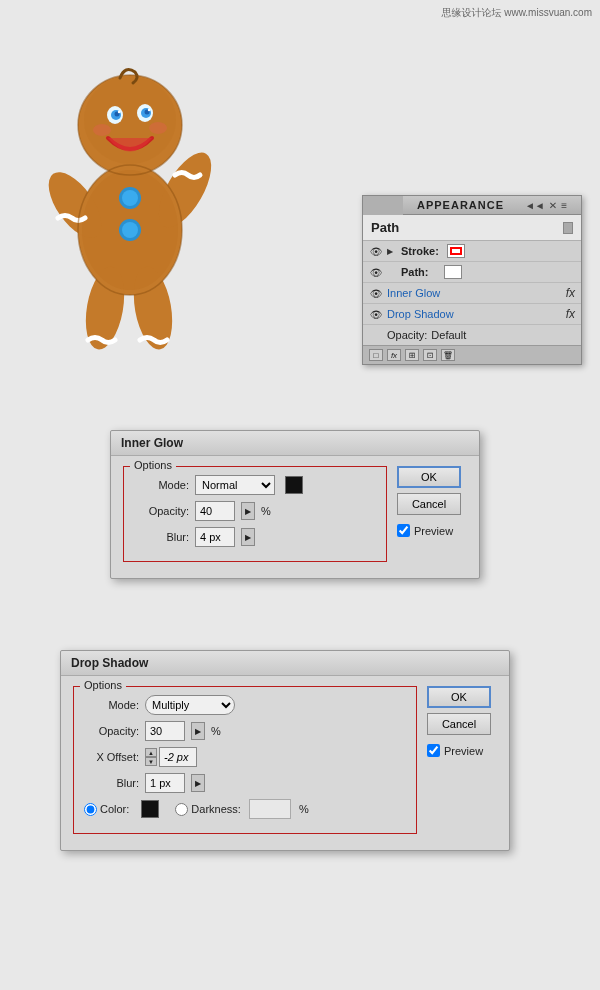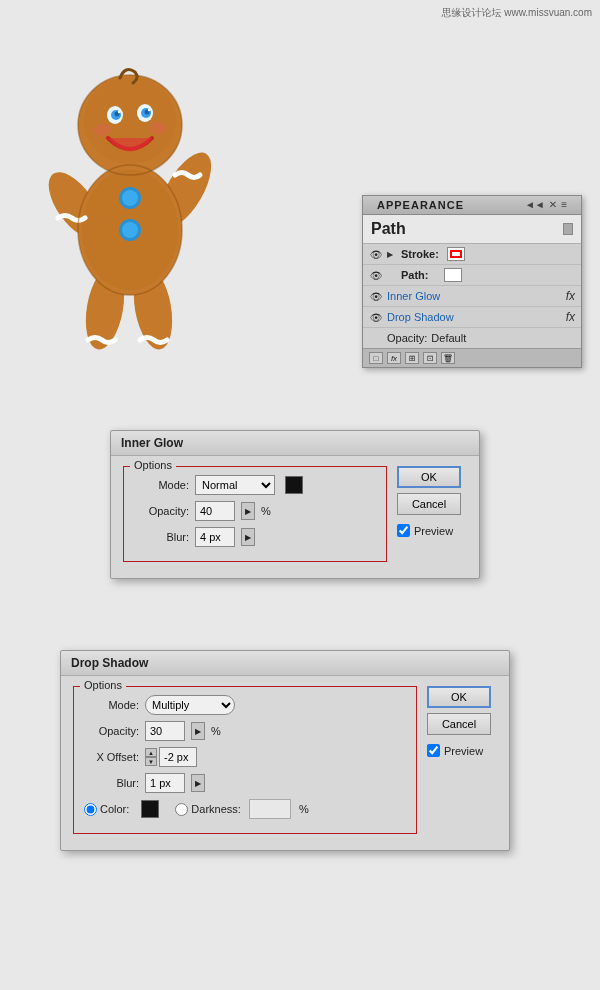--- a/index.html
+++ b/index.html
@@ -46,21 +46,23 @@
       background: #b0b0b0;
       border: 1px solid #888;
       box-shadow: 2px 2px 6px rgba(0,0,0,0.3);
     }
 
     .panel-titlebar {
       background: linear-gradient(to bottom, #c8c8c8, #b0b0b0);
       padding: 3px 14px;
       display: flex;
       justify-content: space-between;
+      align-items: center;
       border-bottom: 1px solid #888;
+      margin-left: 40px;
     }
 
     .panel-title {
       font-size: 11px;
       font-weight: bold;
       color: #222;
       letter-spacing: 1px;
     }
 
     .panel-controls {
@@ -71,21 +73,21 @@
     }
 
     .panel-body {
       background: #d4d4d4;
       padding: 0;
     }
 
     .panel-path-row {
       background: #e8e8e8;
       padding: 5px 8px;
-      font-size: 16px;
+      font-size: 13px;
       font-weight: bold;
       border-bottom: 1px solid #b0b0b0;
       display: flex;
       align-items: center;
     }
 
     .panel-row {
       display: flex;
       align-items: center;
       padding: 3px 6px;
@@ -378,20 +380,21 @@
       cursor: pointer;
     }
 
     .spin-val {
       width: 38px;
       font-size: 11px;
       background: #f0f0f0;
       border: 1px solid #888;
       padding: 1px 4px;
       height: 20px;
+      font-style: italic;
     }
 
     .color-row {
       display: flex;
       align-items: center;
       gap: 8px;
     }
 
     .darkness-box {
       width: 19px;

